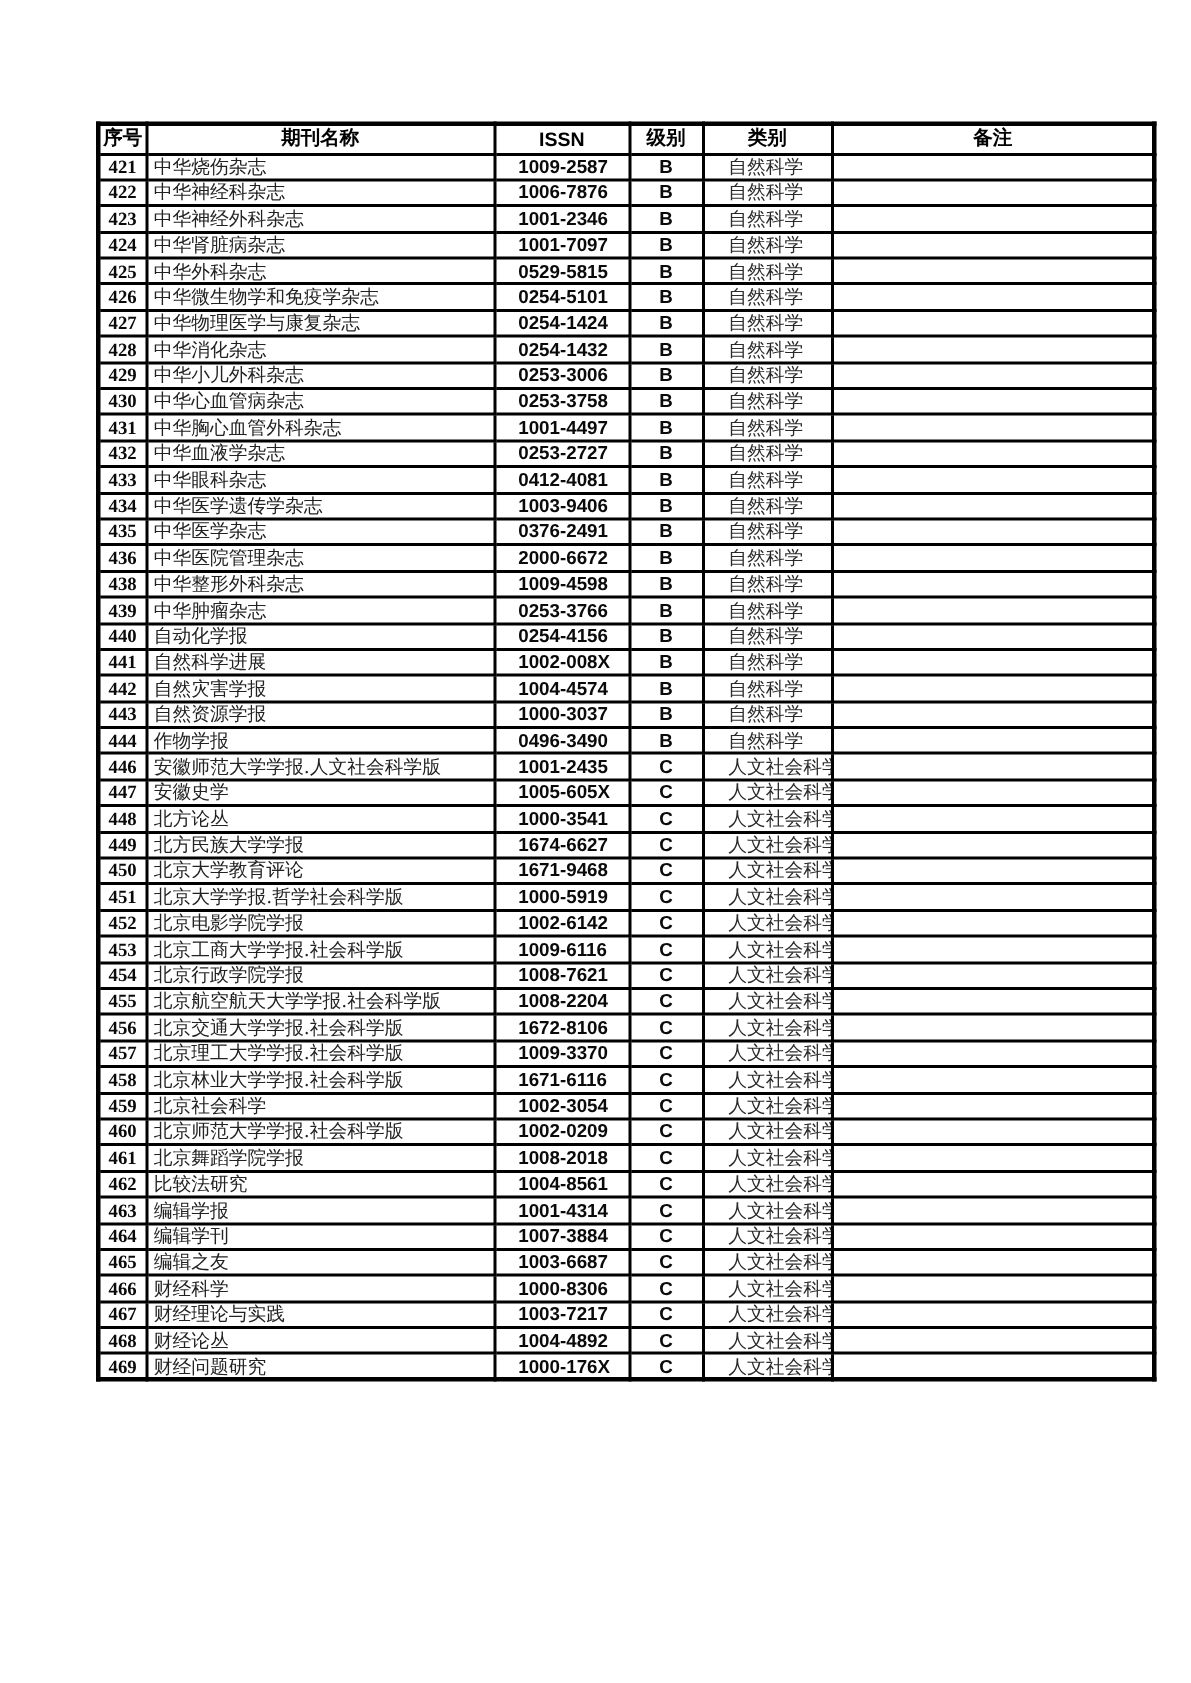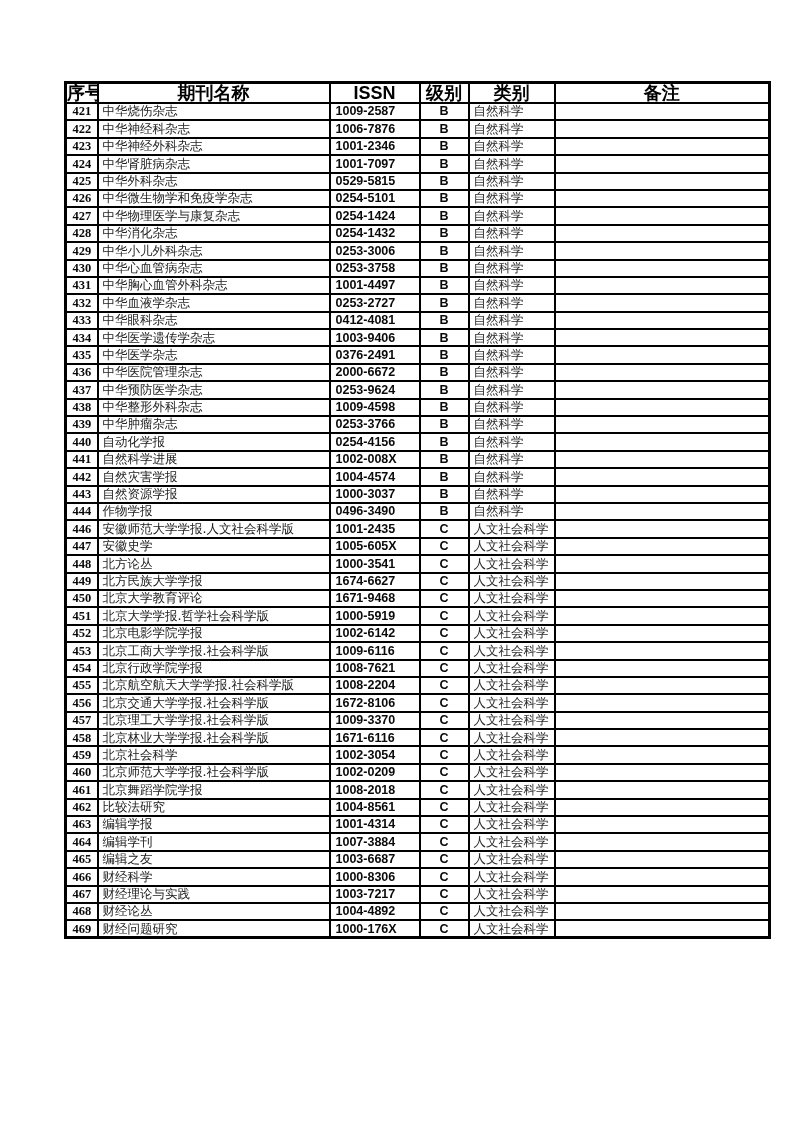--- a/index.html
+++ b/index.html
@@ -30,21 +30,21 @@
   table.journal-table th,
   table.journal-table td {
     border: 2px solid #000000;
     overflow: hidden;
     white-space: nowrap;
     line-height: 1;
     vertical-align: middle;
   }
   table.journal-table th {
     height: 20px;
-    font-size: 18px;
+    font-size: 13px;
     font-weight: bold;
     text-align: center;
     font-family: "DejaVu Serif", serif;
     color: #000000;
   }
   table.journal-table th.h-issn {
     font-family: "Liberation Sans", sans-serif;
   }
   table.journal-table td {
     height: 17.4px;
@@ -58,34 +58,34 @@
   }
   td.c-name {
     text-align: left;
     padding-left: 4px;
     font-family: "DejaVu Serif", serif;
     color: #222222;
     margin-left: 24px;
   }
   td.c-issn {
     text-align: left;
-    padding-left: 5px;
+    padding-left: 15px;
     font-family: "Liberation Sans", sans-serif;
     font-weight: bold;
     color: #0a0a0a;
   }
   td.c-level {
     text-align: center;
     font-family: "Liberation Sans", sans-serif;
     font-weight: bold;
     color: #0a0a0a;
   }
   td.c-category {
     text-align: left;
-    padding-left: 4px;
+    padding-left: 16px;
     font-family: "DejaVu Serif", serif;
     color: #2a2a2a;
   }
   td.c-remark {
     text-align: left;
   }
 </style>
 </head>
 <body>
 
@@ -232,28 +232,20 @@
         </tr>
         <tr>
           <td class="c-no">436</td>
           <td class="c-name">中华医院管理杂志</td>
           <td class="c-issn">2000-6672</td>
           <td class="c-level">B</td>
           <td class="c-category">自然科学</td>
           <td class="c-remark"></td>
         </tr>
         <tr>
-          <td class="c-no">437</td>
-          <td class="c-name">中华预防医学杂志</td>
-          <td class="c-issn">0253-9624</td>
-          <td class="c-level">B</td>
-          <td class="c-category">自然科学</td>
-          <td class="c-remark"></td>
-        </tr>
-        <tr>
           <td class="c-no">438</td>
           <td class="c-name">中华整形外科杂志</td>
           <td class="c-issn">1009-4598</td>
           <td class="c-level">B</td>
           <td class="c-category">自然科学</td>
           <td class="c-remark"></td>
         </tr>
         <tr>
           <td class="c-no">439</td>
           <td class="c-name">中华肿瘤杂志</td>

